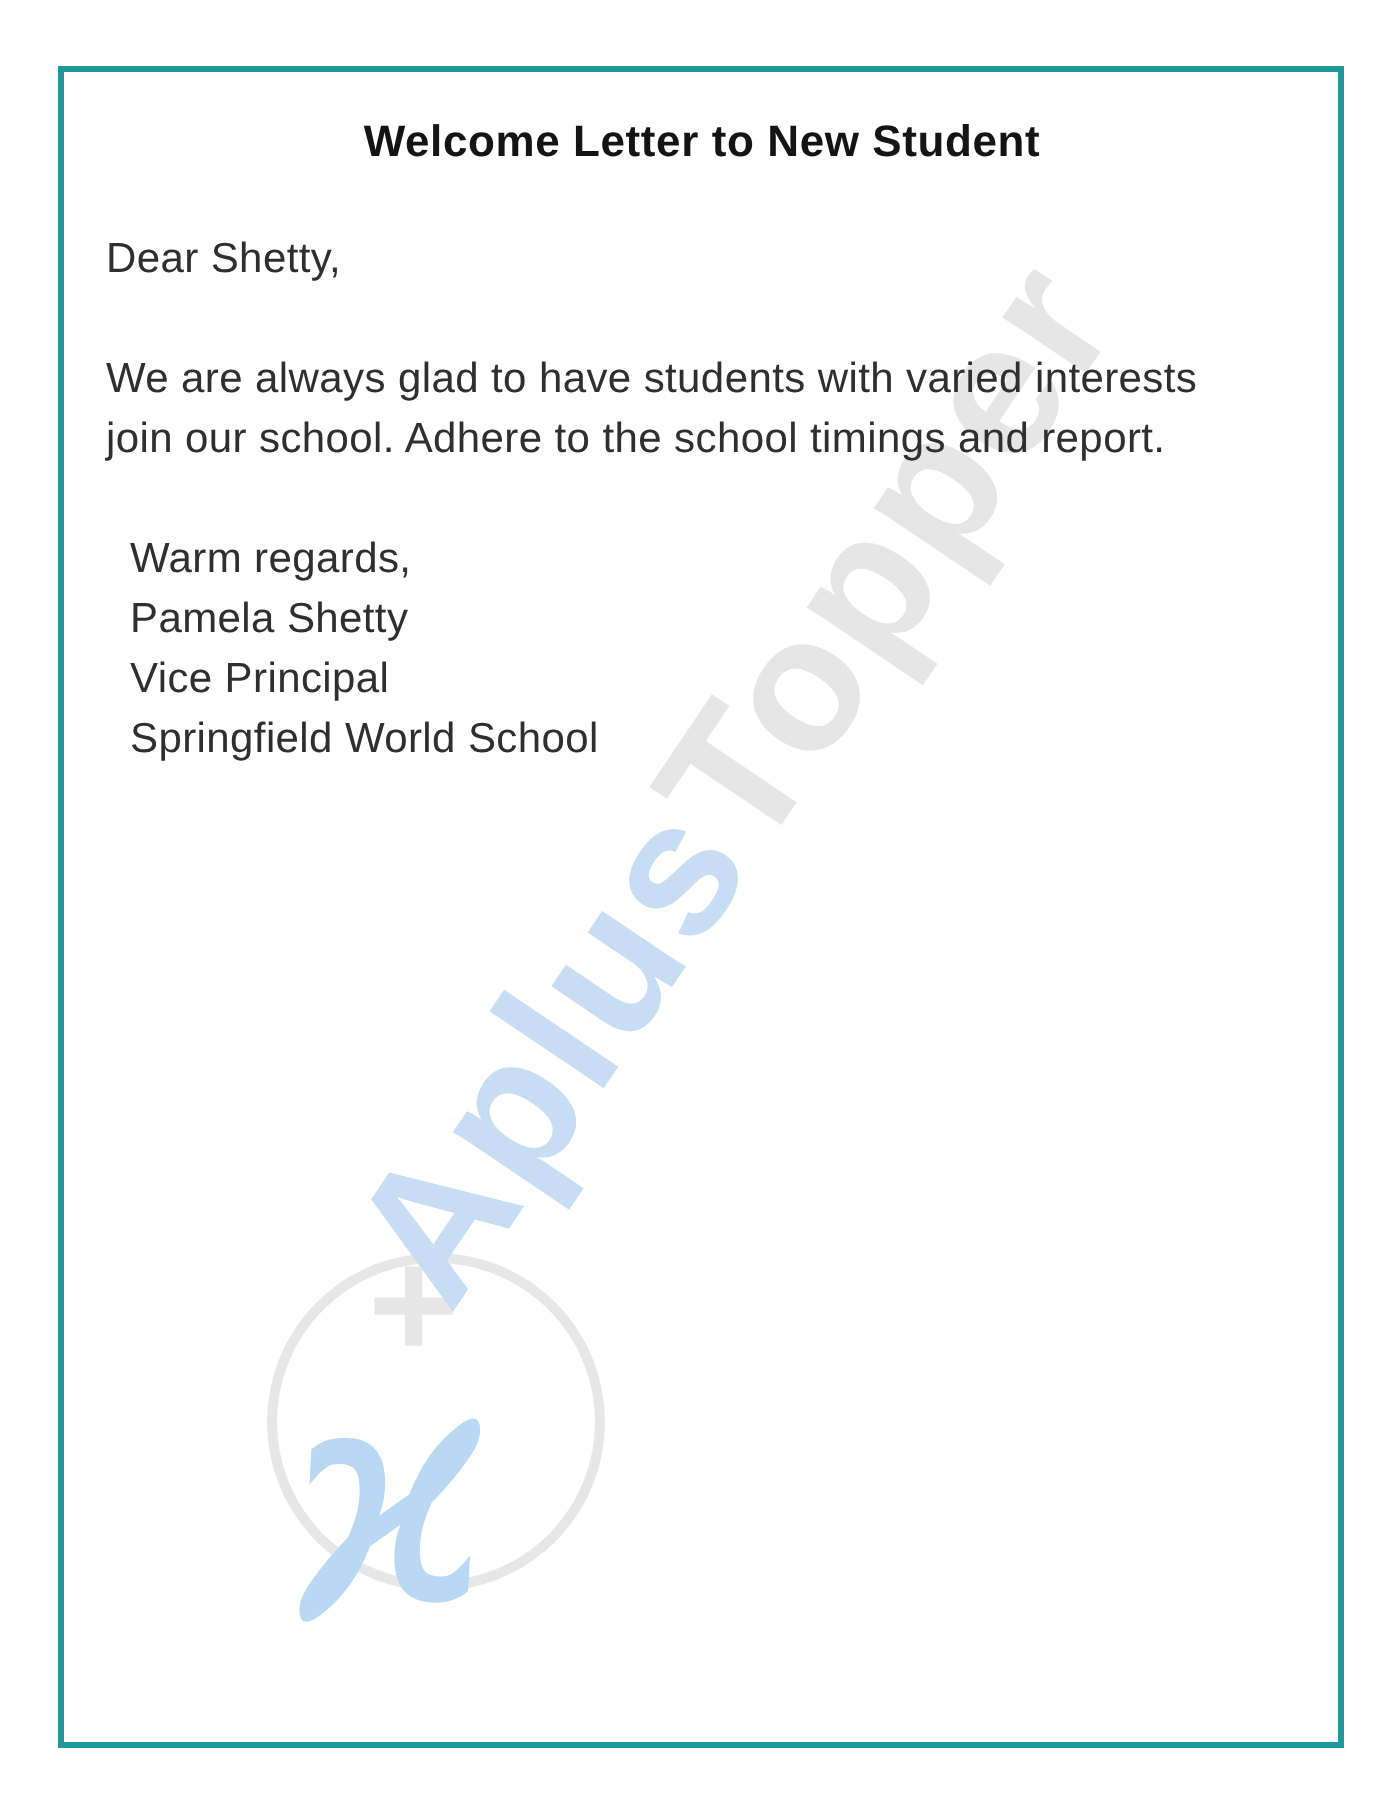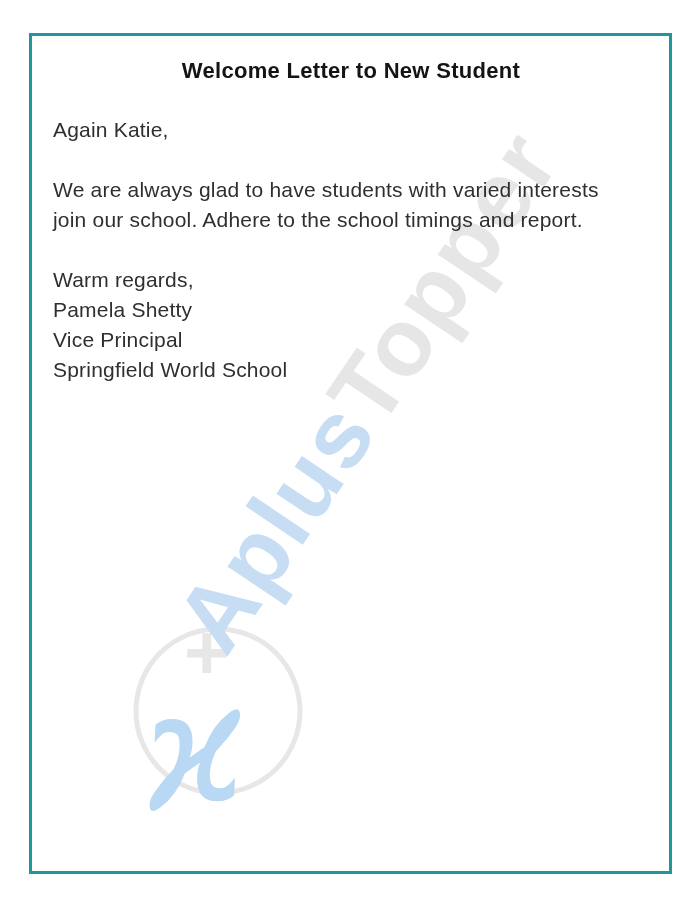--- a/index.html
+++ b/index.html
@@ -64,21 +64,21 @@
     color: #141414;
     text-align: center;
     margin: 0 0 31px 0;
     letter-spacing: 0.3px;
   }
   .para {
     margin: 0 0 30px 0;
     white-space: pre-line;
   }
   .signature {
-    margin: 0;
+    margin: 12px;
     white-space: pre-line;
   }
 </style>
 </head>
 <body>
 
 <div class="page">
 
   <div class="watermark">
     <svg class="wm-logo" width="210" height="270" viewBox="0 0 210 270">
@@ -88,21 +88,21 @@
     </svg>
 
     <div class="wm-text">
       <span class="wm-aplus">Aplus</span><span class="wm-topper">Topper</span>
     </div>
   </div>
 
   <div class="content">
     <h1 class="title">Welcome Letter to New Student</h1>
 
-    <p class="para">Again Katie,</p>
+    <p class="para">Dear Shetty,</p>
 
 
 
     <p class="para">We are always glad to have students with varied interests
 join our school. Adhere to the school timings and report.</p>
 
 
     <p class="signature">Warm regards,
 Pamela Shetty
 Vice Principal

